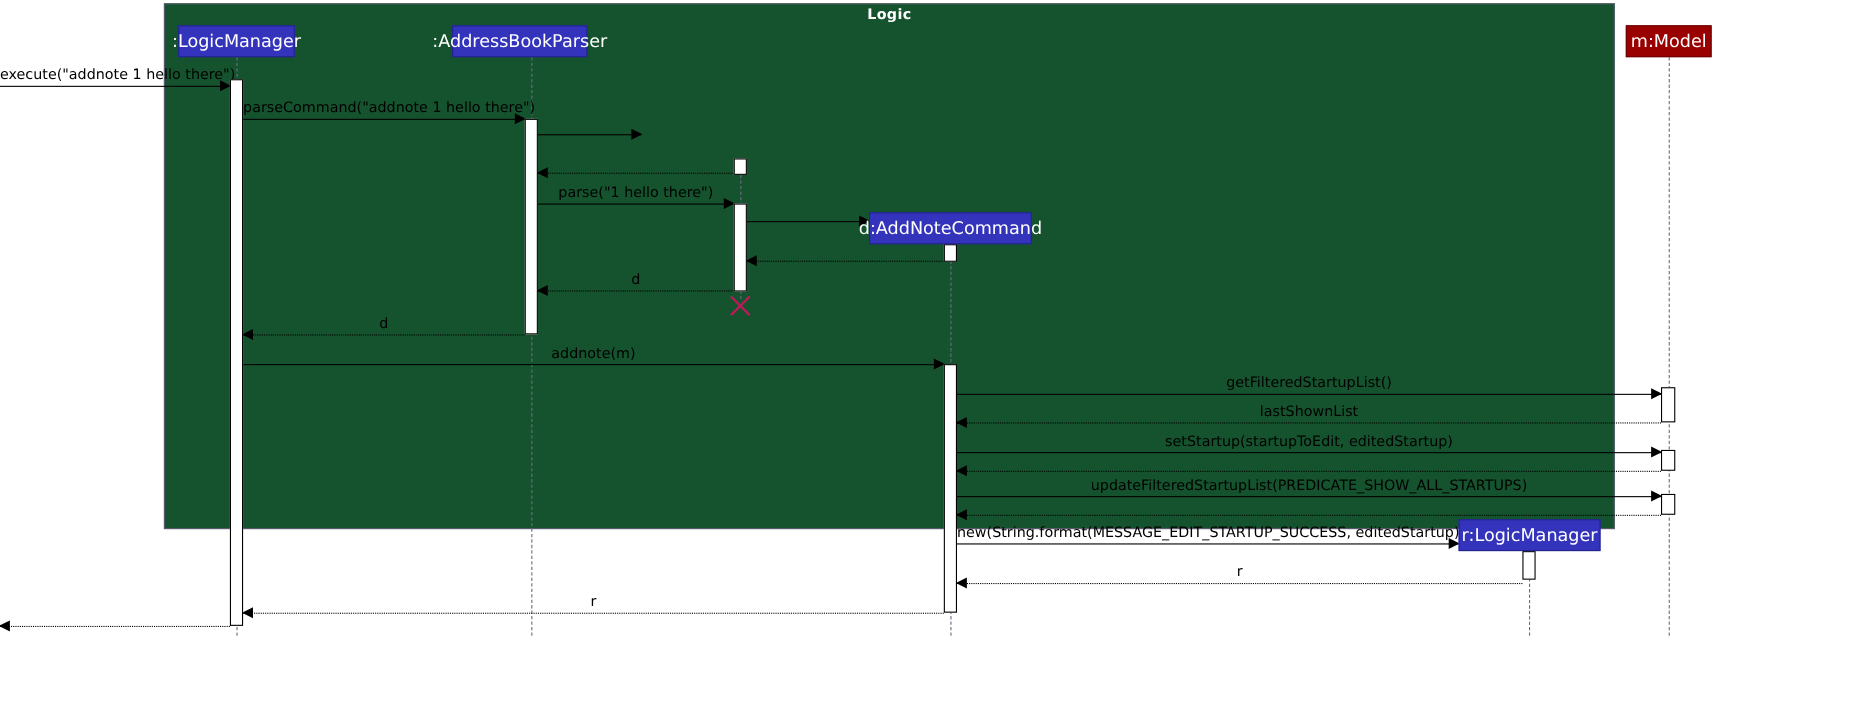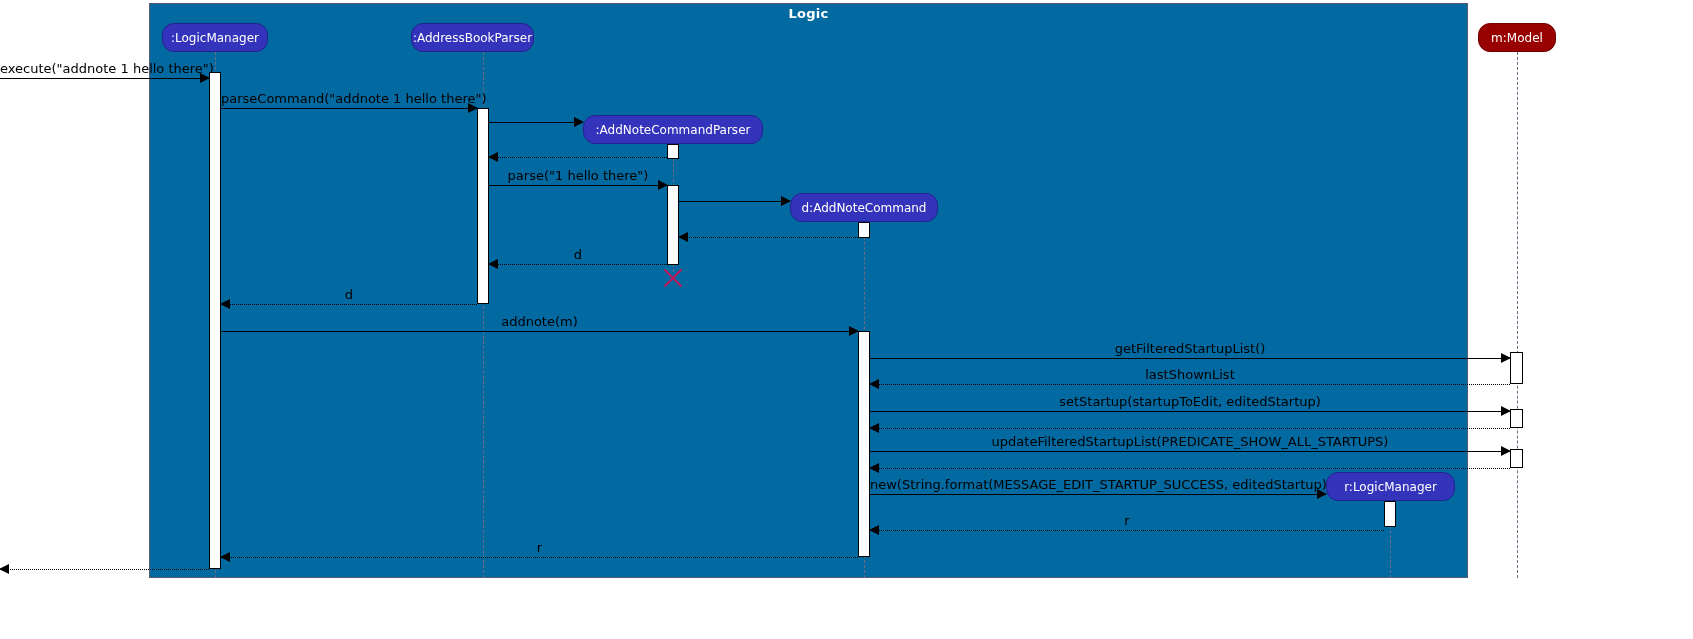--- a/index.html
+++ b/index.html
@@ -5,22 +5,22 @@
   html,body{margin:0;padding:0;background:#ffffff;}
   body{font-family:"DejaVu Sans","Liberation Sans",sans-serif;}
   #canvas{position:relative;width:1693px;height:639px;overflow:hidden;background:#ffffff;}
 
   .panel{position:absolute;box-sizing:border-box;border:1px solid #5a5a6e;}
   .panel-title{position:absolute;top:2px;width:100%;text-align:center;
     color:#ffffff;font-weight:bold;font-size:13px;letter-spacing:.3px;}
 
   .lifeline{position:absolute;width:0;border-left:1px dashed #6b6b84;}
 
-  .participant{position:absolute;box-sizing:border-box;border-radius:12px;
-    color:#ffffff;font-size:12px;display:flex;align-items:center;justify-content:center;
+  .participant{position:absolute;box-sizing:border-box;border-radius:0;
+    color:#ffffff;font-size:16px;display:flex;align-items:center;justify-content:center;
     white-space:nowrap;padding:0 9px;height:29px;}
   .p-logic{background:#3333bb;border:1px solid #23238f;}
   .p-model{background:#990000;border:1px solid #6e0000;}
 
   .activation{position:absolute;background:#ffffff;border:1px solid #000000;box-sizing:border-box;}
 
   .msg{position:absolute;height:0;}
   .msg .line{position:absolute;left:0;top:0;width:100%;height:0;border-top:1px solid #000;}
   .msg.dashed .line{border-top:1px dotted #000;}
   .msg .label{position:absolute;width:100%;text-align:center;bottom:2px;
@@ -33,21 +33,21 @@
   .destroy{position:absolute;width:24px;height:24px;}
   .destroy:before,.destroy:after{content:"";position:absolute;left:50%;top:0;
     width:2px;height:24px;background:#c2185b;}
   .destroy:before{transform:translateX(-50%) rotate(45deg);}
   .destroy:after{transform:translateX(-50%) rotate(-45deg);}
 </style>
 </head>
 <body>
 
 <div id="canvas">
-    <div class="panel" style="left: 149px; top: 3px; width: 1319px; height: 575px; background: #0369a1; border-color: rgb(90, 90, 110);">
+    <div class="panel" style="left: 149px; top: 3px; width: 1319px; height: 478px; background: #14532d; border-color: rgb(90, 90, 110);">
       <div class="panel-title" style="color: rgb(255, 255, 255);">Logic</div>
     </div>
     <div class="lifeline" style="left: 215px; top: 52px; height: 526px;"></div>
     <div class="lifeline" style="left: 483px; top: 52px; height: 526px;"></div>
     <div class="lifeline" style="left: 673px; top: 144px; height: 128px;"></div>
     <div class="lifeline" style="left: 864px; top: 222px; height: 356px;"></div>
     <div class="lifeline" style="left: 1390px; top: 501px; height: 77px;"></div>
     <div class="lifeline" style="left: 1517px; top: 52px; height: 526px;"></div>
     <div class="msg" style="left: 0px; top: 78px; width: 209px;">
       <div class="line"></div>
@@ -147,18 +147,17 @@
     <div class="activation" style="left: 667px; top: 144px; width: 12px; height: 15px;"></div>
     <div class="activation" style="left: 667px; top: 185px; width: 12px; height: 80px;"></div>
     <div class="activation" style="left: 858px; top: 222px; width: 12px; height: 16px;"></div>
     <div class="activation" style="left: 858px; top: 331px; width: 12px; height: 226px;"></div>
     <div class="activation" style="left: 1510px; top: 352px; width: 13px; height: 32px;"></div>
     <div class="activation" style="left: 1510px; top: 409px; width: 13px; height: 19px;"></div>
     <div class="activation" style="left: 1510px; top: 449px; width: 13px; height: 19px;"></div>
     <div class="activation" style="left: 1384px; top: 501px; width: 12px; height: 26px;"></div>
     <div class="participant p-logic" style="left: 162px; top: 23px; width: 106px;">:LogicManager</div>
     <div class="participant p-logic" style="left: 411px; top: 23px; width: 123px;">:AddressBookParser</div>
-    <div class="participant p-logic" style="left: 583px; top: 115px; width: 180px;">:AddNoteCommandParser</div>
     <div class="participant p-logic" style="left: 790px; top: 193px; width: 148px;">d:AddNoteCommand</div>
     <div class="participant p-logic" style="left: 1326px; top: 472px; width: 129px;">r:LogicManager</div>
     <div class="participant p-model" style="left: 1478px; top: 23px; width: 78px;">m:Model</div>
     <div class="destroy" style="left: 661px; top: 266px;"></div>
   </div>
 
 </body></html>

